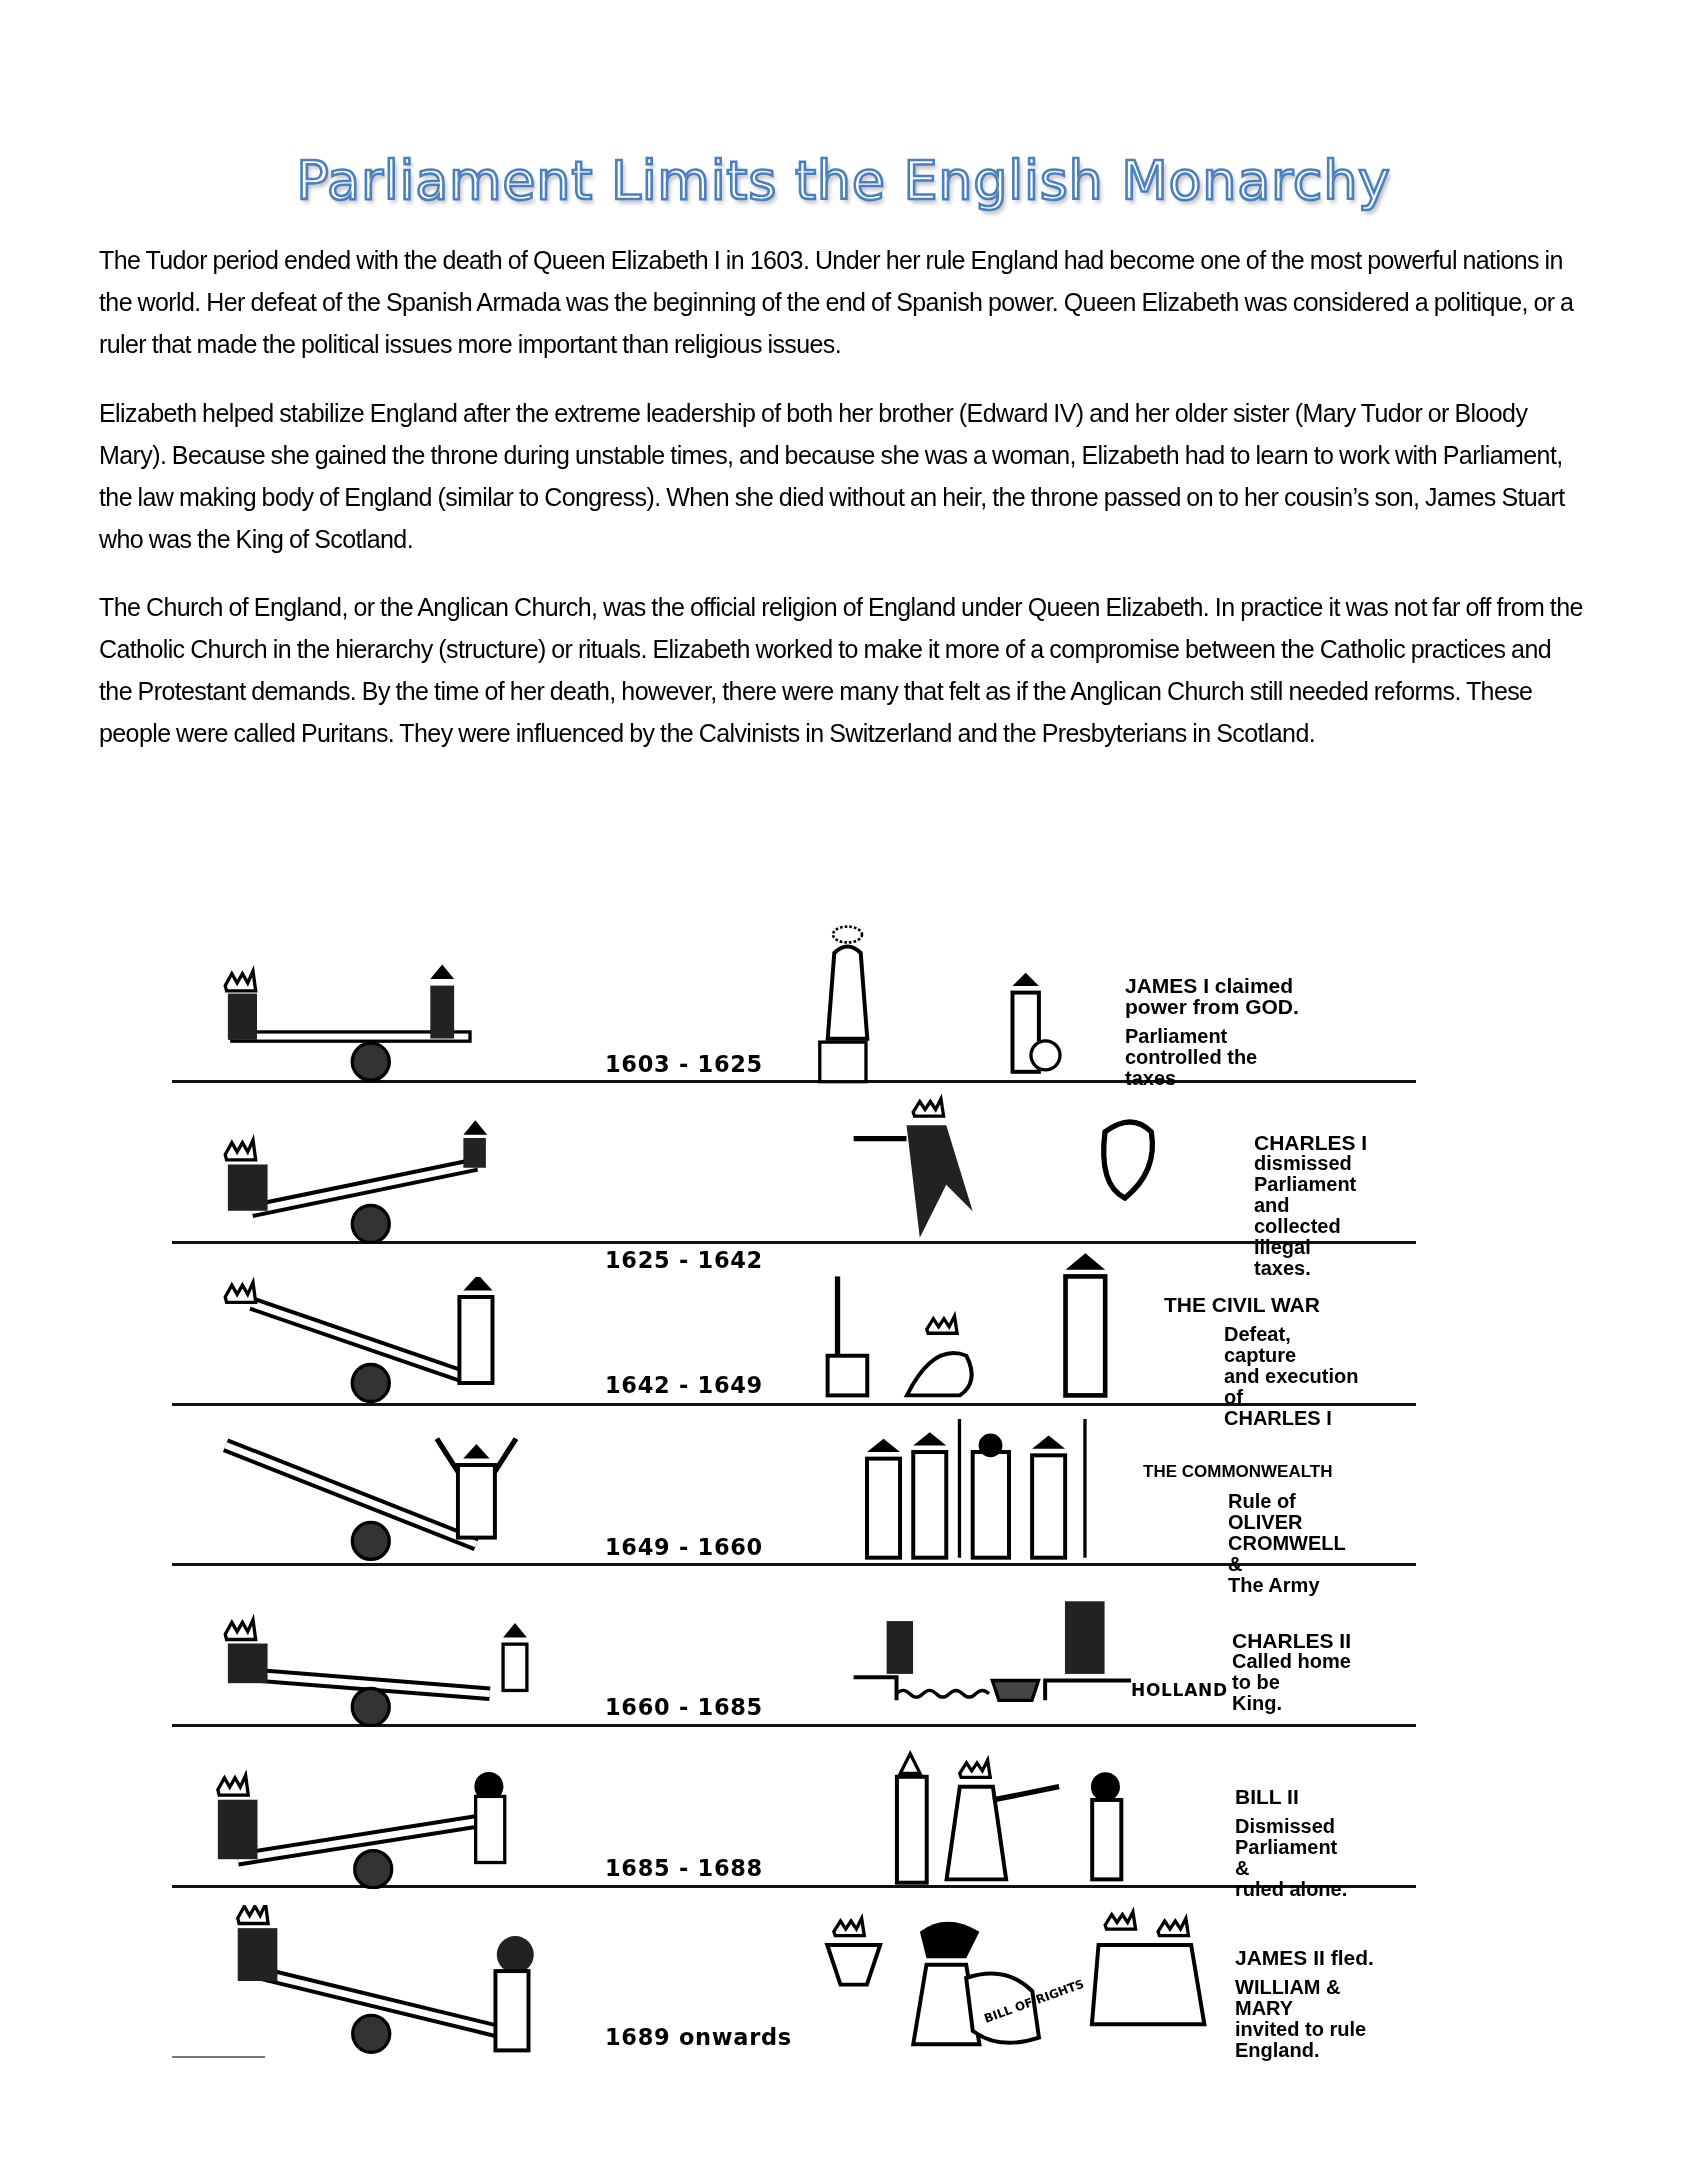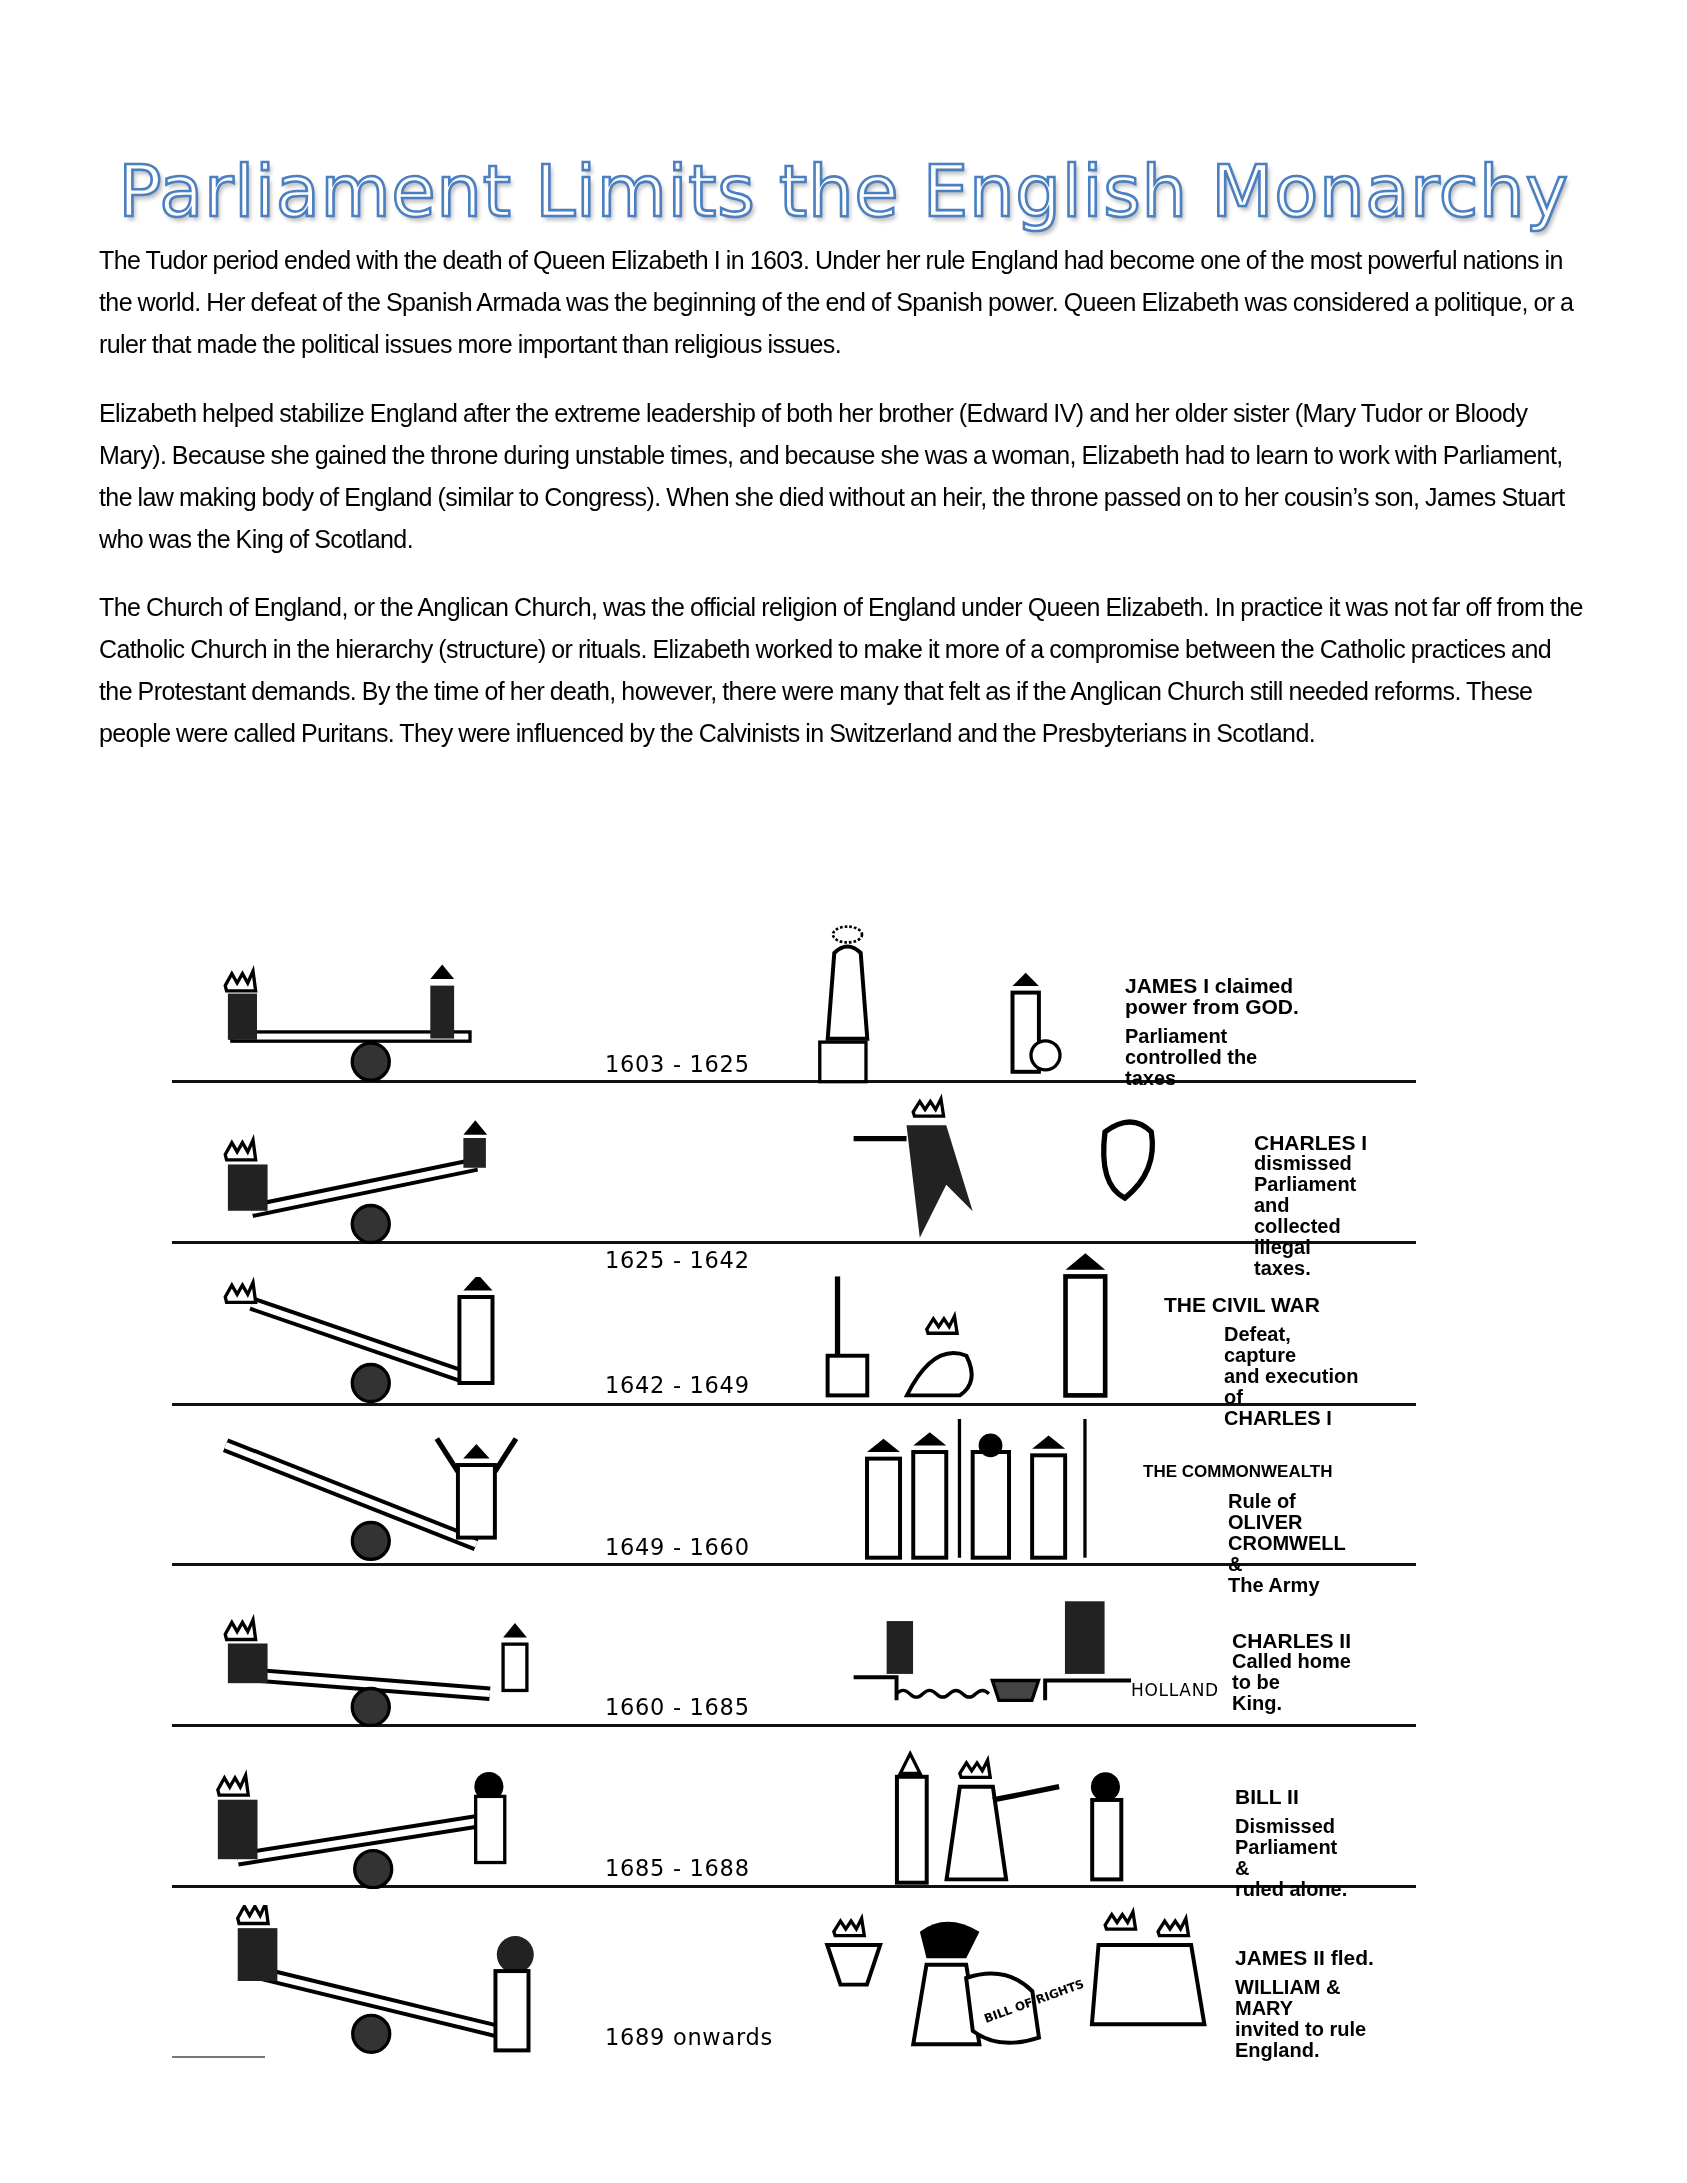--- a/index.html
+++ b/index.html
@@ -1,31 +1,31 @@
 <!DOCTYPE html>
 <html style="font-size:10.6px"><head>
 <meta charset="utf-8">
 <style>
   html, body { margin: 0; padding: 0; background: #ffffff; }
   body { width: 1687px; height: 2183px; position: relative; overflow: hidden; font-family: "Liberation Sans", sans-serif; color: #000; }
   .title {
     position: absolute; left: 0; top: 149px; width: 1687px; text-align: center;
-    font-family: "DejaVu Sans", sans-serif; font-size: 72px; letter-spacing: 0.7px;
+    font-family: "DejaVu Sans", sans-serif; font-size: 54px; letter-spacing: 0.7px;
     color: #ffffff; -webkit-text-stroke: 2.6px #4a7fc1;
     text-shadow: 2.6px 4px 4px rgba(0,0,0,0.28);
   }
   .body-text {
     position: absolute; left: 99px; top: 239px; width: 1489px;
     font-family: "Liberation Sans", sans-serif; font-size: 25px; line-height: 42px;
     letter-spacing: -0.6px; word-spacing: -0.7px;
   }
   .body-text p { margin: 0 0 26.5px 0; }
   .diagram { position: absolute; left: 0; top: 0; width: 1687px; height: 2183px; pointer-events: none; }
   .row-line { position: absolute; height: 3.3px; background: #111; }
-  .date { position: absolute; font-family: "DejaVu Sans", sans-serif; font-weight: normal; font-size: 22.5px; letter-spacing: 0.7px; }
+  .date { position: absolute; font-family: "DejaVu Sans", sans-serif; font-weight: bold; font-size: 22.5px; letter-spacing: 0.7px; }
   .caption { position: absolute; font-family: Liberation Sans, sans-serif; font-weight: bold; font-size: 20px; line-height: 21px; white-space: pre; }
   .caption .head { display: block; font-size: 21px; margin-bottom: 9.3px; }
   .art { position: absolute; }
 </style>
 </head>
 <body>
 
 <div class="title">Parliament Limits the English Monarchy</div>
 
 <div class="body-text">

